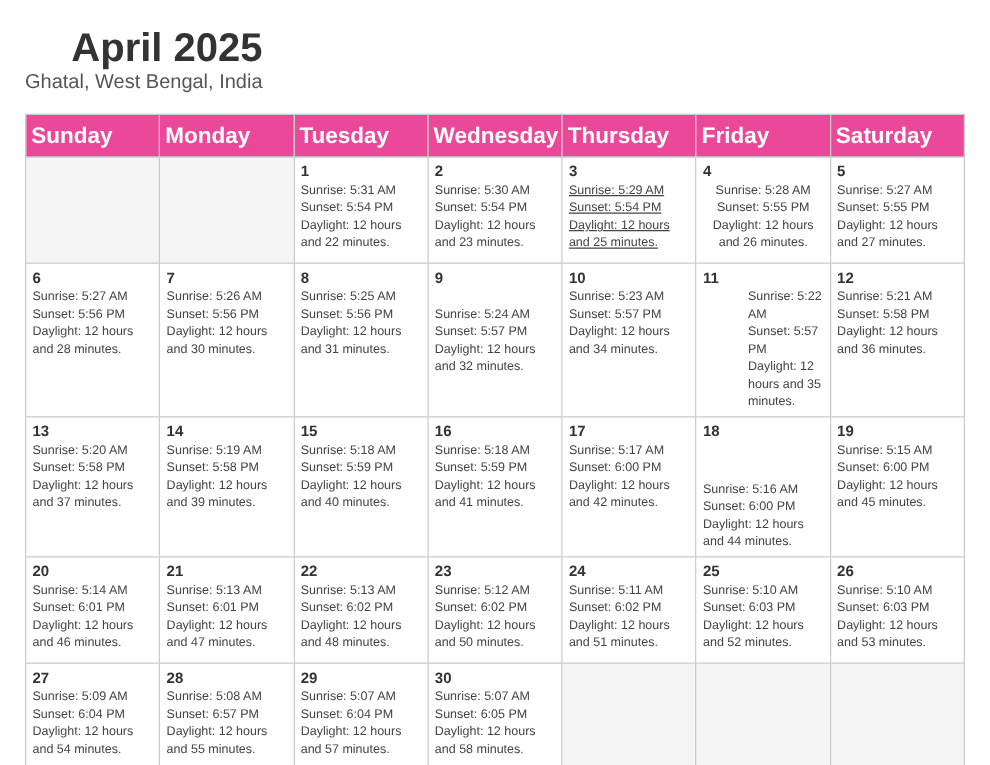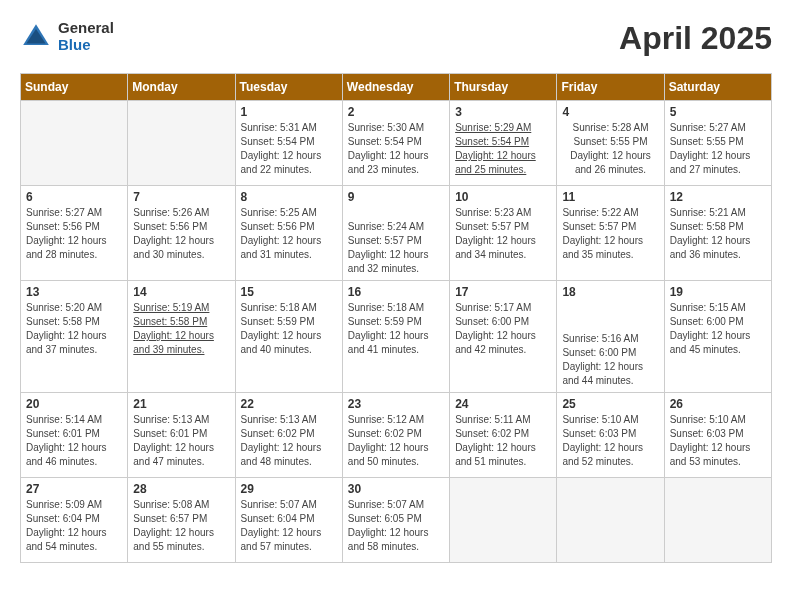--- a/index.html
+++ b/index.html
@@ -51,23 +51,23 @@
     .title-location {
       font-size: 16px;
       color: #555;
     }
     table {
       width: 100%;
       border-collapse: collapse;
       table-layout: fixed;
     }
     th {
-      background: #a16207;
+      background: #ec4899;
       color: #fff;
-      font-size: 12px;
+      font-size: 18px;
       font-weight: bold;
       padding: 6px 4px;
       text-align: left;
       border: 1px solid #ccc;
     }
     td {
       border: 1px solid #ccc;
       vertical-align: top;
       padding: 4px 5px;
       font-size: 10.5px;
@@ -87,32 +87,23 @@
     .day-info {
       font-size: 10px;
       color: #444;
       line-height: 1.4;
     }
   </style>
 </head>
 <body>
 
 <div class="header">
-  <div class="logo">
-    <svg class="logo-icon" viewBox="0 0 40 40" xmlns="http://www.w3.org/2000/svg">
-      <polygon points="20,4 36,30 4,30" fill="#2e75b6"></polygon>
-      <polygon points="20,10 32,28 8,28" fill="#1a4f80"></polygon>
-    </svg>
-    <div class="logo-text">
-      <span class="logo-general">General</span>
-      <span class="logo-blue">Blue</span>
-    </div>
-  </div>
   <div class="title-block">
     <div class="title-month">April 2025</div>
+    <div class="title-location">Ghatal, West Bengal, India</div>
   </div>
 </div>
 
 <table>
   <thead>
     <tr>
     <th>Sunday</th>
         <th>Monday</th>
         <th>Tuesday</th>
         <th>Wednesday</th>
@@ -182,41 +173,41 @@
 Daylight: 12 hours and 32 minutes.</div>
         </td>
         <td>
           <div class="day-num">10</div>
           <div class="day-info" style="white-space: pre-line;">Sunrise: 5:23 AM
 Sunset: 5:57 PM
 Daylight: 12 hours and 34 minutes.</div>
         </td>
         <td>
           <div class="day-num">11</div>
-          <div class="day-info" style="white-space: pre-line;">Sunrise: 5:22 AM
+          <div class="day-info" style="white-space: pre-line; margin-left: 36px;">Sunrise: 5:22 AM
 Sunset: 5:57 PM
 Daylight: 12 hours and 35 minutes.</div>
         </td>
         <td>
           <div class="day-num">12</div>
           <div class="day-info" style="white-space: pre-line;">Sunrise: 5:21 AM
 Sunset: 5:58 PM
 Daylight: 12 hours and 36 minutes.</div>
         </td>
       </tr>
       <tr>
         <td>
           <div class="day-num">13</div>
           <div class="day-info" style="white-space: pre-line;">Sunrise: 5:20 AM
 Sunset: 5:58 PM
 Daylight: 12 hours and 37 minutes.</div>
         </td>
         <td>
           <div class="day-num">14</div>
-          <div class="day-info" style="white-space: pre-line; text-decoration: underline;">Sunrise: 5:19 AM
+          <div class="day-info" style="white-space: pre-line;">Sunrise: 5:19 AM
 Sunset: 5:58 PM
 Daylight: 12 hours and 39 minutes.</div>
         </td>
         <td>
           <div class="day-num">15</div>
           <div class="day-info" style="white-space: pre-line;">Sunrise: 5:18 AM
 Sunset: 5:59 PM
 Daylight: 12 hours and 40 minutes.</div>
         </td>
         <td>

